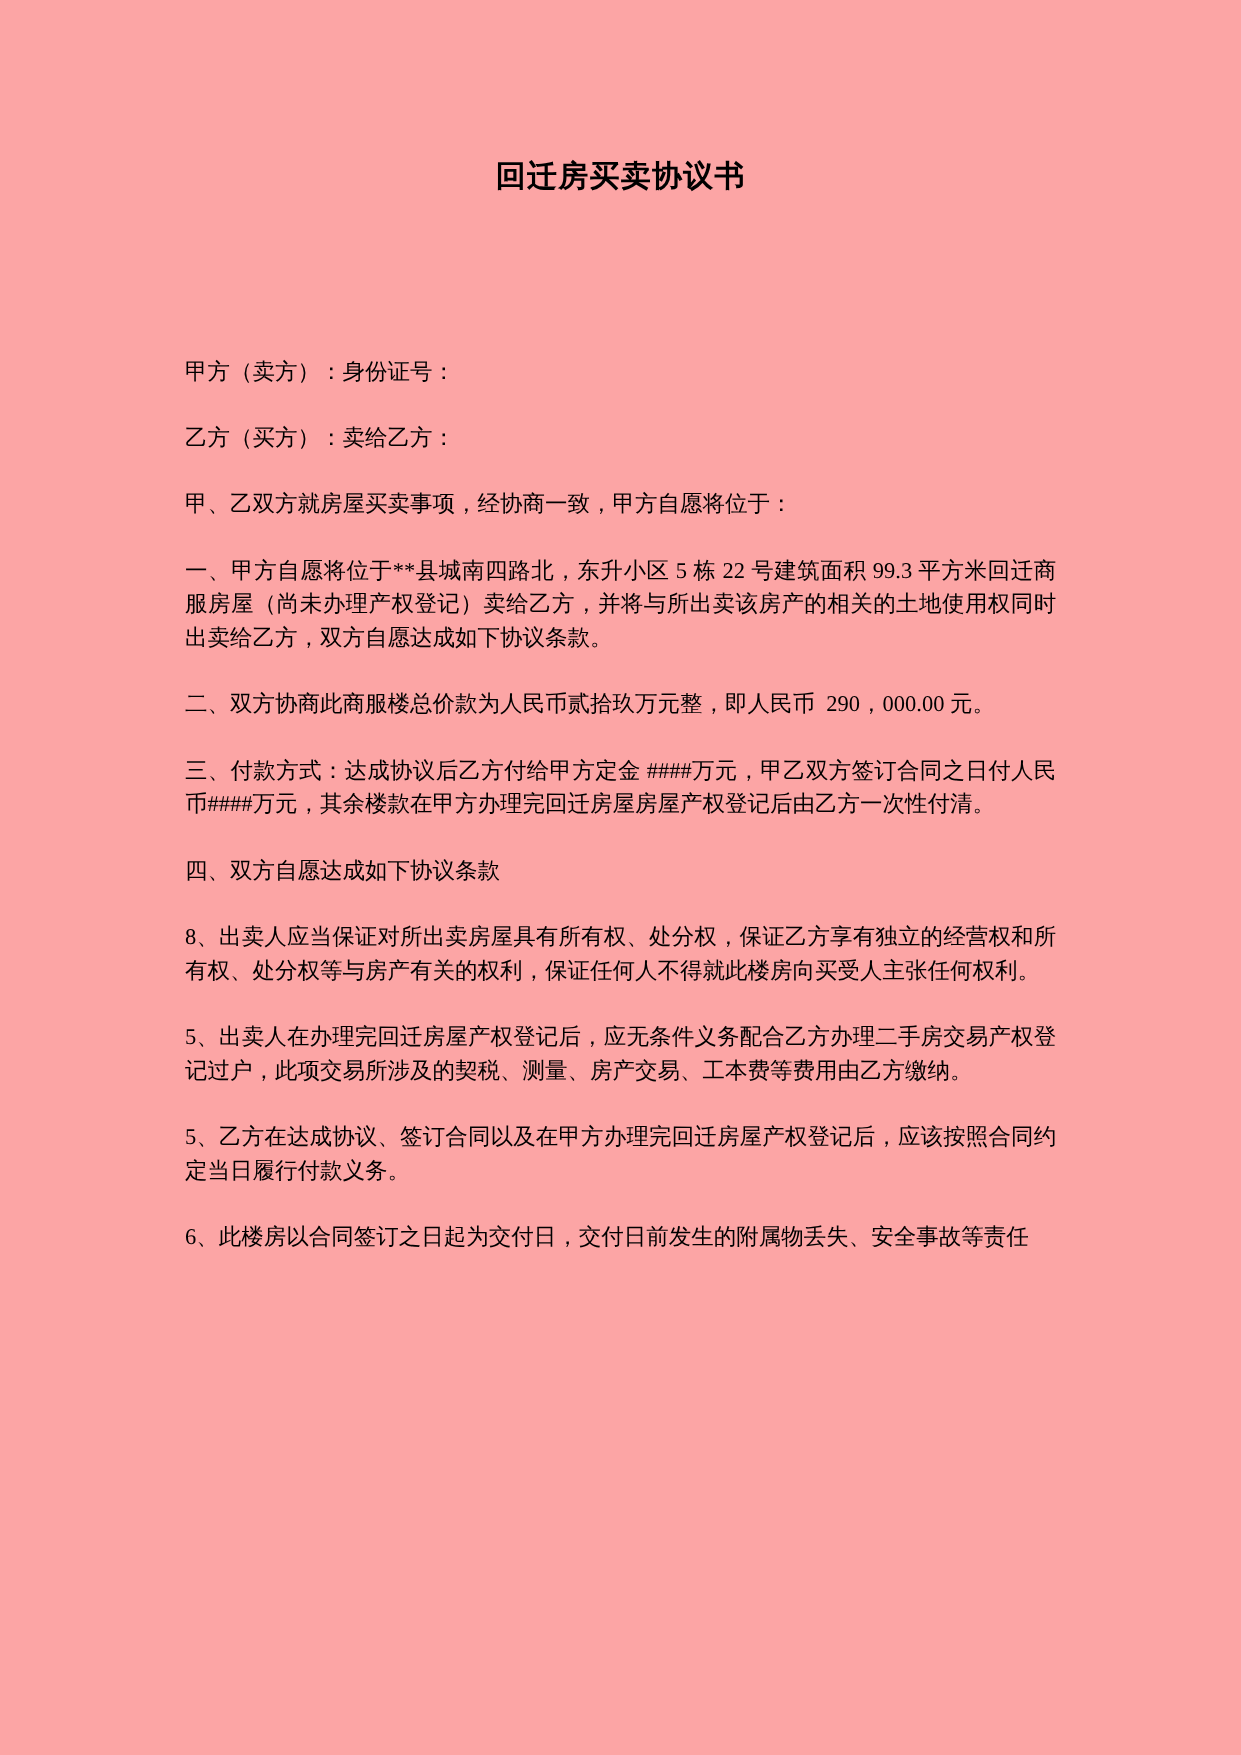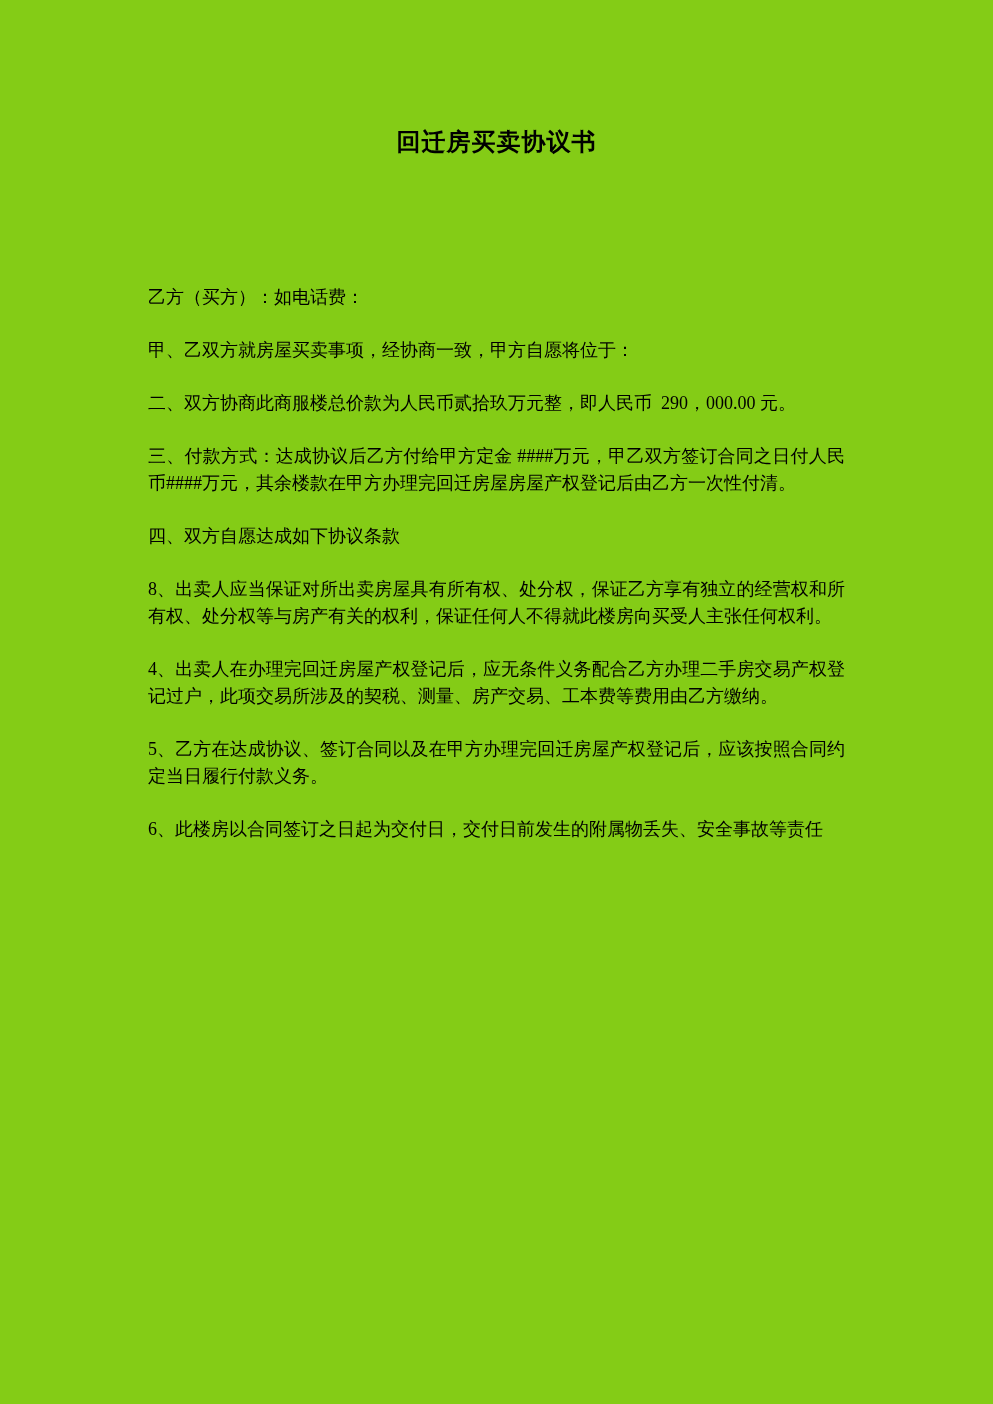--- a/index.html
+++ b/index.html
@@ -5,21 +5,21 @@
   html, body {
     margin: 0;
     padding: 0;
     background: #ffffff;
   }
   .page {
     position: relative;
     width: 993px;
     height: 1404px;
     margin: 0 auto;
-    background: #84cc16;
+    background: #fca5a5;
     box-sizing: border-box;
     padding: 126px 148px 16px 148px;
     font-family: "Liberation Serif", "DejaVu Serif", serif;
     font-size: 18px;
     color: #000000;
     overflow: hidden;
   }
   .doc-title {
     font-size: 24px;
     font-weight: bold;
@@ -40,35 +40,37 @@
   }
 </style>
 </head>
 <body>
 
 <div class="page">
 
   <h1 class="doc-title">回迁房买卖协议书</h1>
 
 
+  <p class="para">甲方（卖方）：身份证号：</p>
 
-  <p class="para">乙方（买方）：如电话费：</p>
+  <p class="para">乙方（买方）：卖给乙方：</p>
 
   <p class="para">甲、乙双方就房屋买卖事项，经协商一致，甲方自愿将位于：</p>
 
+  <p class="para">一、甲方自愿将位于**县城南四路北，东升小区 5 栋 22 号建筑面积 99.3 平方米回迁商服房屋（尚未办理产权登记）卖给乙方，并将与所出卖该房产的相关的土地使用权同时出卖给乙方，双方自愿达成如下协议条款。</p>
 
   <p class="para">二、双方协商此商服楼总价款为人民币贰拾玖万元整，即人民币  290，000.00 元。</p>
 
   <p class="para">三、付款方式：达成协议后乙方付给甲方定金 ####万元，甲乙双方签订合同之日付人民币####万元，其余楼款在甲方办理完回迁房屋房屋产权登记后由乙方一次性付清。</p>
 
   <p class="para">四、双方自愿达成如下协议条款</p>
 
   <p class="para">8、出卖人应当保证对所出卖房屋具有所有权、处分权，保证乙方享有独立的经营权和所有权、处分权等与房产有关的权利，保证任何人不得就此楼房向买受人主张任何权利。</p>
 
 
 
-  <p class="para">4、出卖人在办理完回迁房屋产权登记后，应无条件义务配合乙方办理二手房交易产权登记过户，此项交易所涉及的契税、测量、房产交易、工本费等费用由乙方缴纳。</p>
+  <p class="para">5、出卖人在办理完回迁房屋产权登记后，应无条件义务配合乙方办理二手房交易产权登记过户，此项交易所涉及的契税、测量、房产交易、工本费等费用由乙方缴纳。</p>
 
   <p class="para">5、乙方在达成协议、签订合同以及在甲方办理完回迁房屋产权登记后，应该按照合同约定当日履行付款义务。</p>
 
   <p class="para">6、此楼房以合同签订之日起为交付日，交付日前发生的附属物丢失、安全事故等责任</p>
 
 </div>
 
 </body></html>

